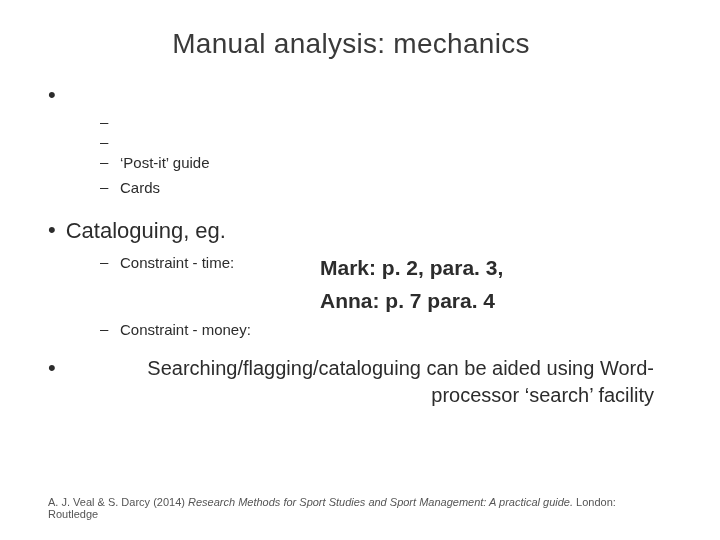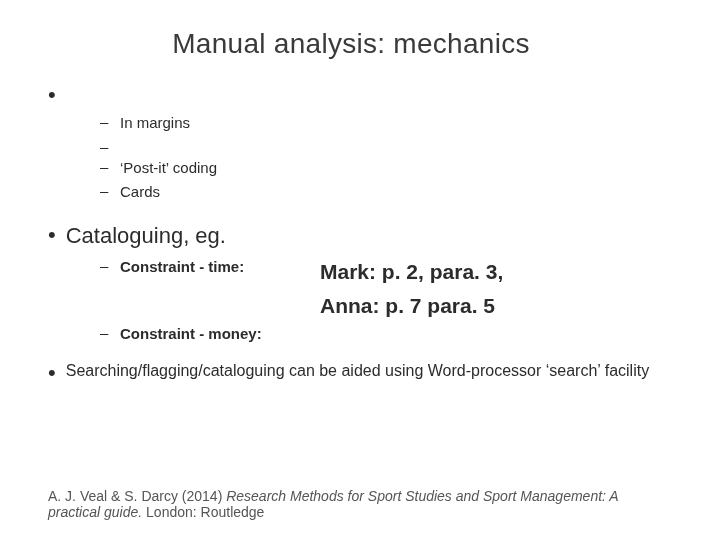--- a/index.html
+++ b/index.html
@@ -97,50 +97,49 @@
     }
 
     .catalogue-sub-item {
       display: flex;
       align-items: flex-start;
       margin-bottom: 2px;
     }
 
     .catalogue-left {
       min-width: 200px;
-      font-weight: bold;
     }
 
     .catalogue-right {
       font-size: 21px;
       color: #2c2c2c;
       line-height: 1.5;
       font-weight: bold;
     }
 
     .searching-section {
       margin-bottom: 8px;
     }
 
     .searching-text {
-      font-size: 16px;
+      font-size: 20px;
       font-weight: 400;
       color: #2c2c2c;
       line-height: 1.35;
       text-align: right;
     }
 
     .footer {
       margin-top: auto;
       border-top: none;
       padding-top: 8px;
     }
 
     .footer-text {
-      font-size: 14px;
+      font-size: 11px;
       color: #555555;
       font-style: italic;
     }
 
     .footer-text span.normal {
       font-style: normal;
     }
   </style>
 </head>
 <body>
@@ -149,28 +148,27 @@
 
   <h1 class="slide-title">Manual analysis: mechanics</h1>
 
   <div class="section">
     <div class="bullet-main">
       <span class="bullet-dot">•</span>
     </div>
     <div class="sub-list">
       <div class="sub-item">
         <span class="sub-dash">–</span>
-        <span class="sub-text">In margins</span>
-      </div>
-      <div class="sub-item">
-        <span class="sub-dash">–</span>
-      </div>
-      <div class="sub-item">
-        <span class="sub-dash">–</span>
-        <span class="sub-text">‘Post-it’ coding</span>
+      </div>
+      <div class="sub-item">
+        <span class="sub-dash">–</span>
+      </div>
+      <div class="sub-item">
+        <span class="sub-dash">–</span>
+        <span class="sub-text">‘Post-it’ guide</span>
       </div>
       <div class="sub-item">
         <span class="sub-dash">–</span>
         <span class="sub-text">Cards</span>
       </div>
     </div>
   </div>
 
   <div class="section cataloguing-section">
     <div class="bullet-main">
@@ -179,21 +177,21 @@
     </div>
     <div class="catalogue-sub-list">
       <div class="catalogue-sub-item">
         <span class="sub-dash">–</span>
         <span class="sub-text catalogue-left">Constraint - time:</span>
         <span class="catalogue-right">Mark: p. 2, para. 3,</span>
       </div>
       <div class="catalogue-sub-item">
         <span class="sub-dash" style="visibility:hidden;">–</span>
         <span class="sub-text catalogue-left"></span>
-        <span class="catalogue-right">Anna: p. 7 para. 5</span>
+        <span class="catalogue-right">Anna: p. 7 para. 4</span>
       </div>
       <div class="catalogue-sub-item">
         <span class="sub-dash">–</span>
         <span class="sub-text catalogue-left">Constraint - money:</span>
       </div>
     </div>
   </div>
 
   <div class="section searching-section">
     <div class="bullet-main">

